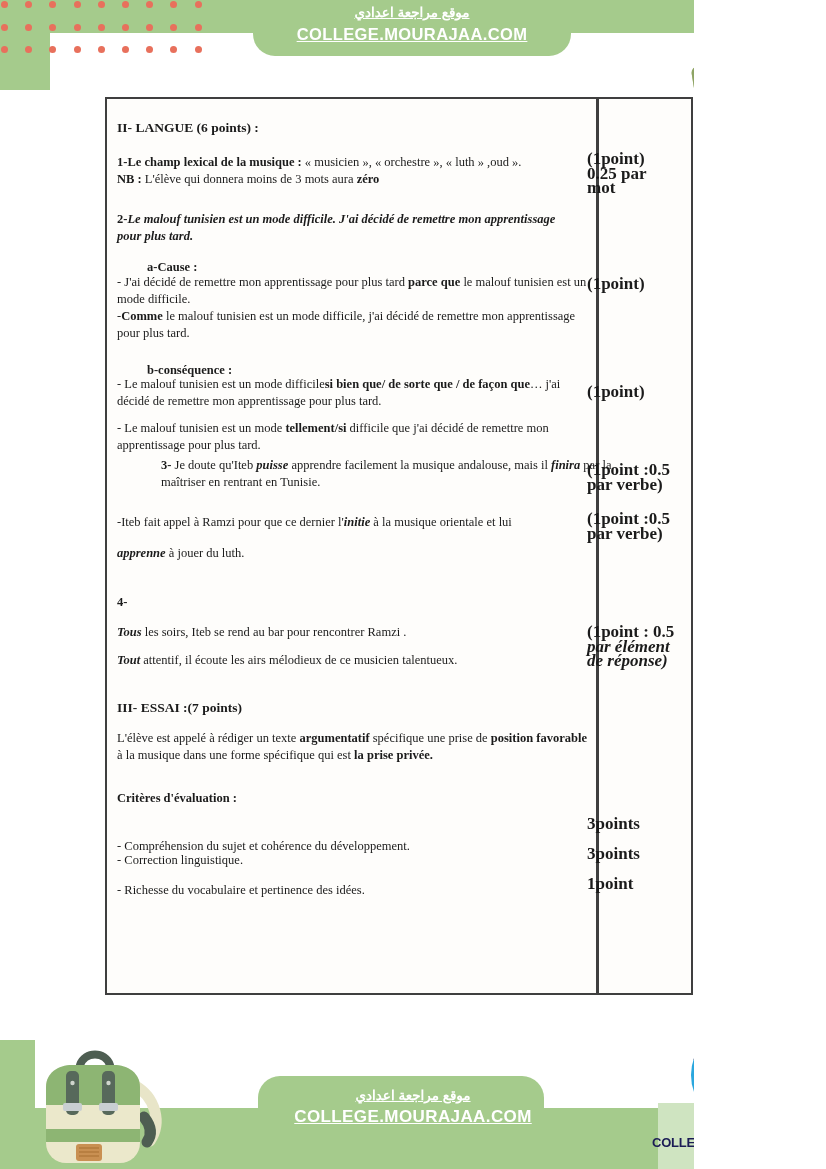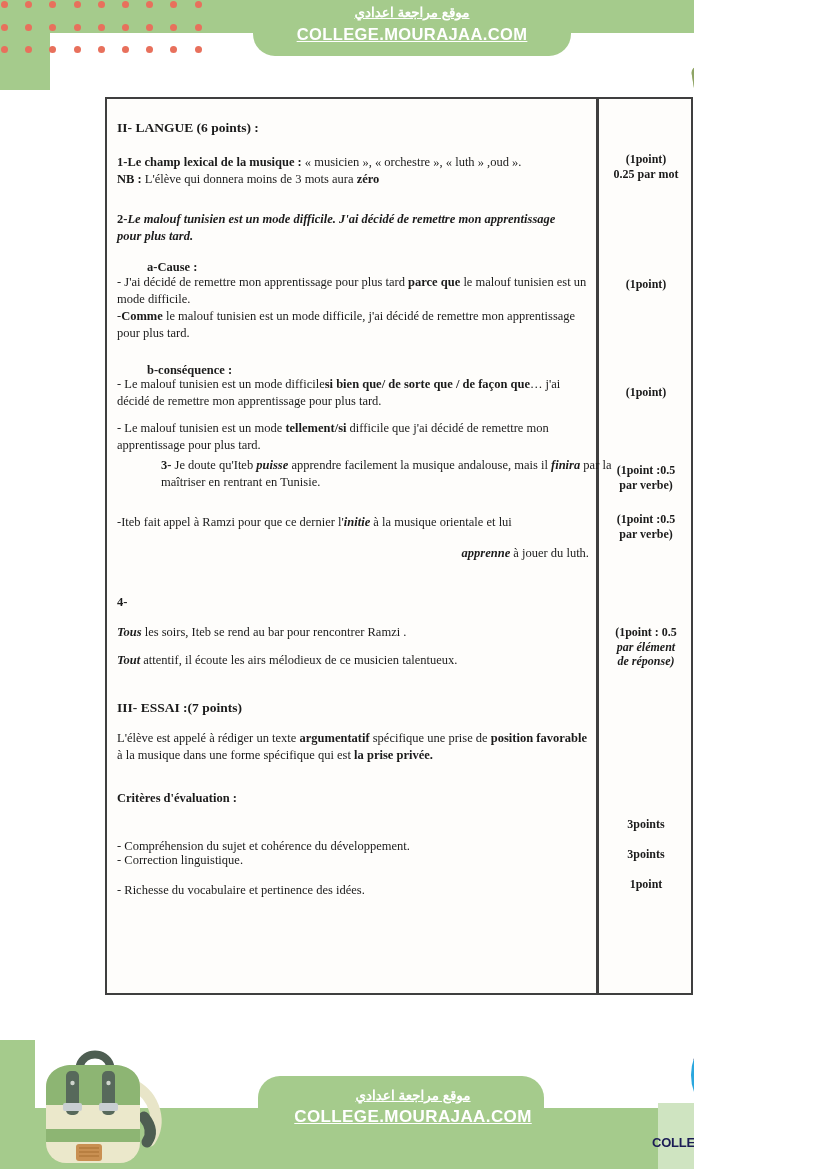--- a/index.html
+++ b/index.html
@@ -27,21 +27,21 @@
   
   .doc-table{left:105px;top:97px;width:588px;height:898px;background:#fefdfb;
              border:2.5px solid #3f3f3f;box-sizing:border-box;z-index:2;
              font-family:"Liberation Serif",serif;color:#1b1b1b;}
   .doc-divider{position:absolute;left:489px;top:0;bottom:0;width:2.5px;background:#3f3f3f;}
   .doc-p{position:absolute;font-size:12.5px;line-height:16.5px;width:472px;left:10px;}
   .doc-p.title{font-size:13.5px;}
   .doc-p.justify{text-align:justify;width:470px;}
   .seg-b{font-weight:bold;}
   .seg-bi{font-weight:bold;font-style:italic;}
-  .pt{position:absolute;left:494px;width:90px;text-align:center;font-size:12px;
+  .pt{position:absolute;left:480px;width:90px;text-align:left;font-size:17px;
       font-weight:bold;line-height:14.5px;}
   .pt .it{font-style:italic;font-weight:bold;}
   
   .mint{left:658px;top:1103px;width:154px;height:66px;background:#cfe4c1;z-index:2;}
   .donut{left:691px;top:1025px;width:100px;height:100px;border-radius:50%;z-index:4;
          background:conic-gradient(#c8202a 0 40deg,#c57e4d 40deg 56deg,#d98a3c 56deg 100deg,
            #a89a1e 100deg 152deg,#31953b 152deg 206deg,#2aa7de 206deg 288deg,
            #173a6d 288deg 312deg,#c8202a 312deg 360deg);}
   .donut-hole{position:absolute;left:28px;top:28px;width:44px;height:44px;border-radius:50%;background:#fff;}
   .mini{position:absolute;}
@@ -130,21 +130,21 @@
         <div class="doc-p" style="top: 72px;"><span class="seg-b">NB : </span><span>L'élève qui donnera moins de 3 mots aura </span><span class="seg-b">zéro</span></div>
         <div class="doc-p" style="top: 112px; width: 455px;"><span class="seg-b">2-</span><span class="seg-bi">Le malouf tunisien est un mode difficile. J'ai décidé de remettre mon apprentissage pour plus tard.</span></div>
         <div class="doc-p" style="top: 160px; left: 40px;"><span class="seg-b">a-Cause :</span></div>
         <div class="doc-p" style="top: 175px;"><span>- J'ai décidé de remettre  mon apprentissage pour plus tard </span><span class="seg-b">parce que</span><span> le malouf tunisien est un mode difficile.</span></div>
         <div class="doc-p" style="top: 209px;"><span>-</span><span class="seg-b">Comme</span><span> le malouf tunisien est un mode difficile, j'ai décidé de remettre  mon apprentissage pour plus tard.</span></div>
         <div class="doc-p" style="top: 263px; left: 40px;"><span class="seg-b">b-conséquence :</span></div>
         <div class="doc-p" style="top: 277px;"><span>- Le malouf tunisien est un mode difficile</span><span class="seg-b">si bien que/ de sorte que / de façon que</span><span>…  j'ai décidé de remettre  mon apprentissage pour plus tard.</span></div>
         <div class="doc-p" style="top: 321px;"><span>- Le malouf tunisien est un mode </span><span class="seg-b">tellement/si</span><span> difficile que  j'ai décidé de remettre mon apprentissage pour plus tard.</span></div>
         <div class="doc-p" style="top: 358px; margin-left: 44px;"><span class="seg-b">3- </span><span>Je doute qu'Iteb </span><span class="seg-bi">puisse</span><span> apprendre facilement la musique andalouse, mais il </span><span class="seg-bi">finira</span><span> par la maîtriser en rentrant en Tunisie.</span></div>
         <div class="doc-p" style="top: 415px;"><span>-Iteb fait appel à Ramzi pour que ce dernier l'</span><span class="seg-bi">initie</span><span> à la musique orientale et lui</span></div>
-        <div class="doc-p" style="top: 446px; text-align: right;"><span class="seg-bi">apprenne</span><span> à jouer du luth.</span></div>
+        <div class="doc-p" style="top: 446px;"><span class="seg-bi">apprenne</span><span> à jouer du luth.</span></div>
         <div class="doc-p" style="top: 495px;"><span class="seg-b">4-</span></div>
         <div class="doc-p" style="top: 525px;"><span class="seg-bi">Tous</span><span> les soirs, Iteb se rend au bar pour rencontrer Ramzi .</span></div>
         <div class="doc-p" style="top: 553px; font-family: Liberation Serif, serif;"><span class="seg-bi">Tout</span><span> attentif, il écoute les airs mélodieux de ce musicien talentueux.</span></div>
         <div class="doc-p title" style="top: 601px;"><span class="seg-b">III- ESSAI :(7 points)</span></div>
         <div class="doc-p justify" style="top: 631px;"><span>L'élève est appelé à rédiger un texte </span><span class="seg-b">argumentatif</span><span> spécifique une prise de </span><span class="seg-b">position favorable</span><span> à la musique dans une forme spécifique qui est </span><span class="seg-b">la prise privée.</span></div>
         <div class="doc-p" style="top: 691px;"><span class="seg-b">Critères d'évaluation :</span></div>
         <div class="doc-p" style="top: 723px; margin-top: 16px;"><span>- Compréhension du sujet et cohérence du développement.</span></div>
         <div class="doc-p" style="top: 753px;"><span>- Correction linguistique.</span></div>
         <div class="doc-p" style="top: 783px;"><span>- Richesse du vocabulaire et pertinence des idées.</span></div>
       </div>

